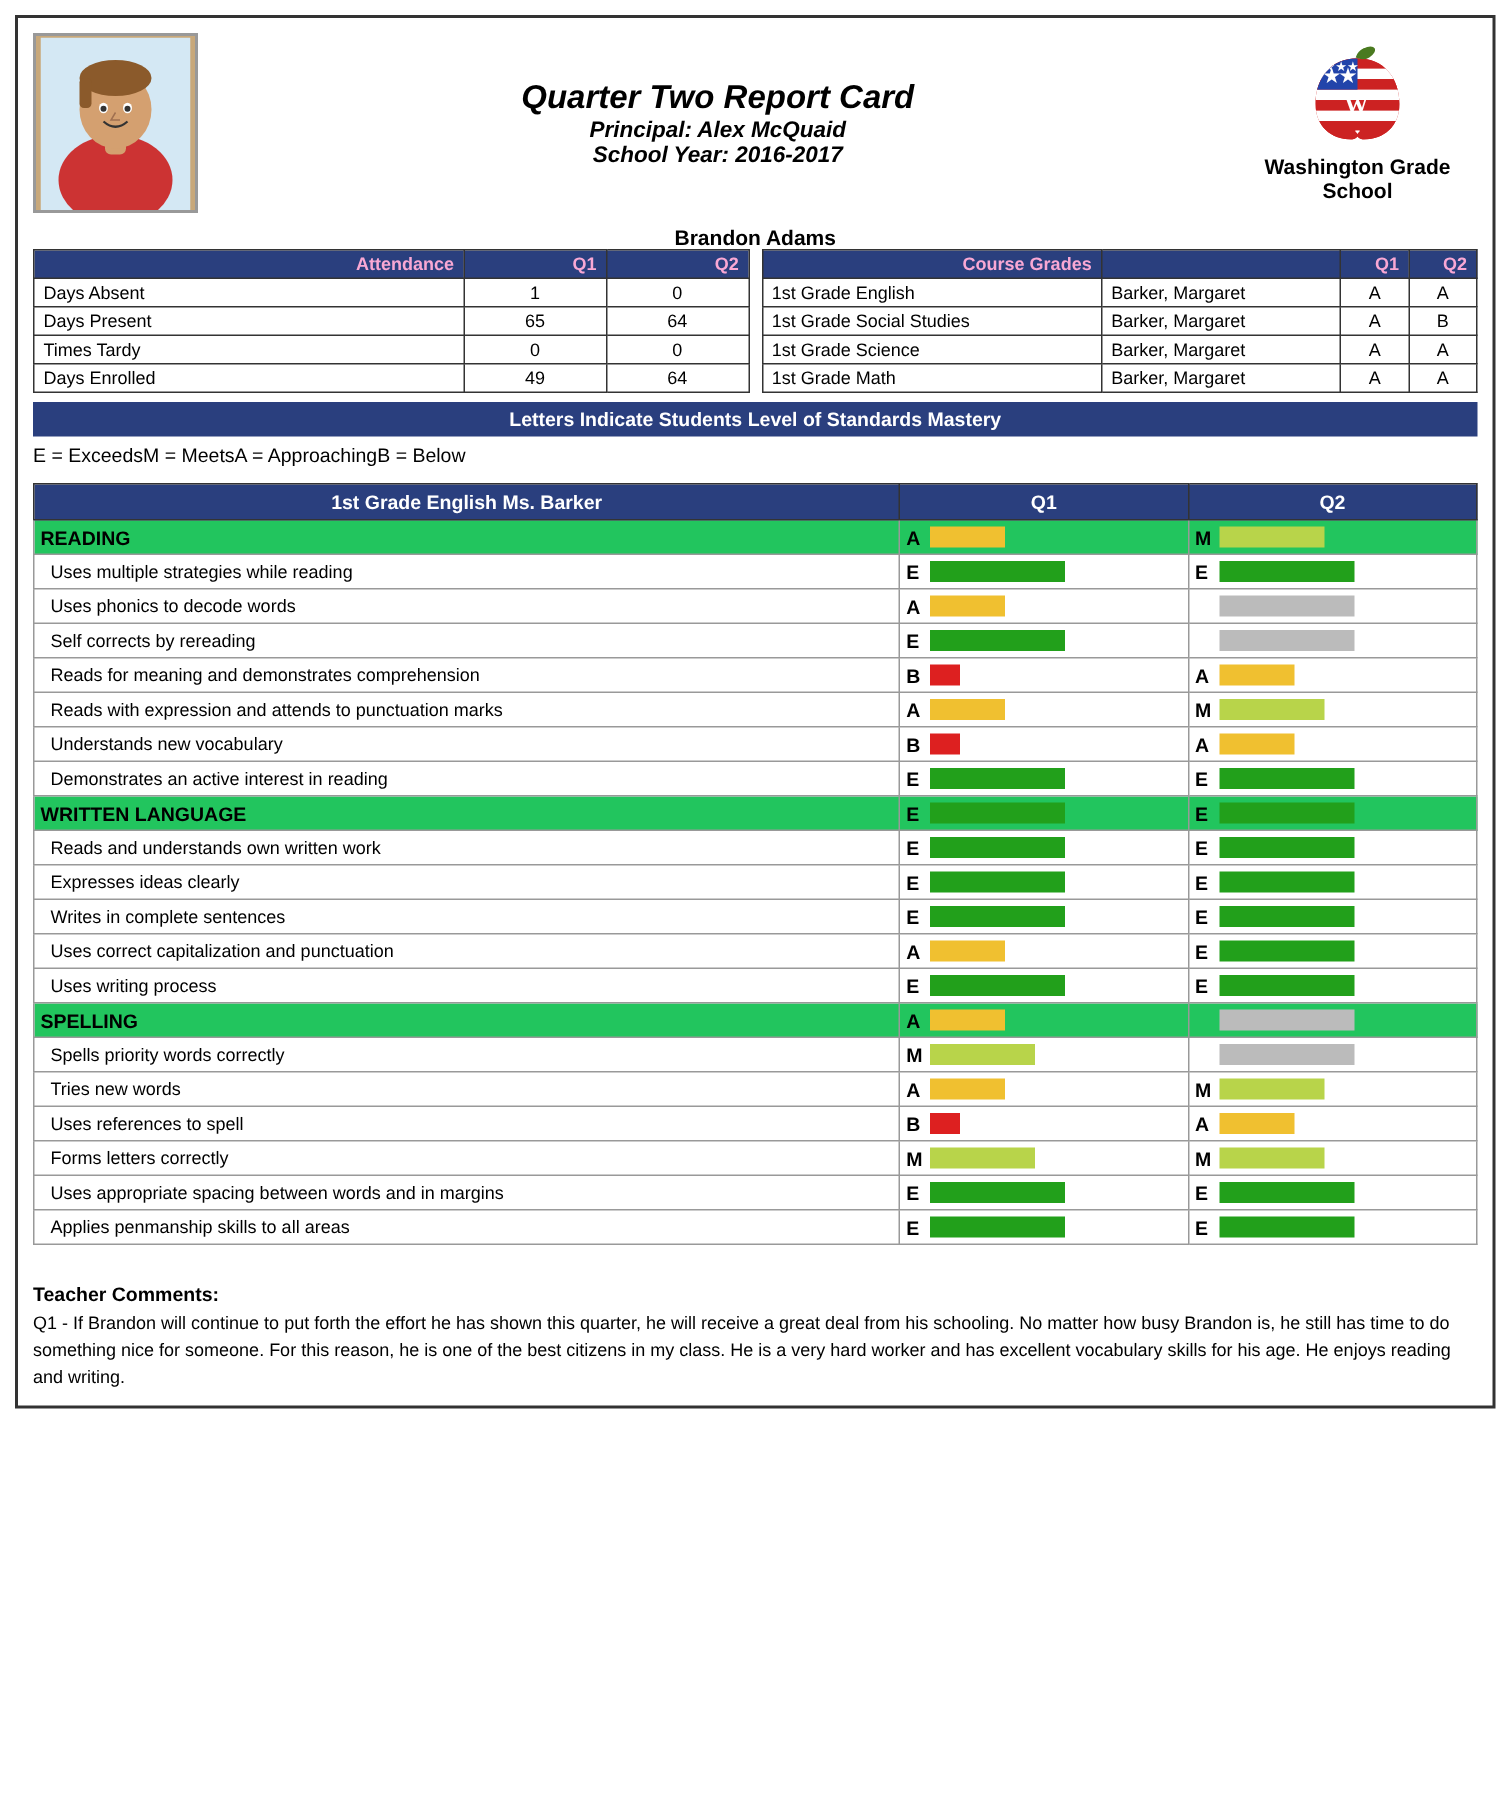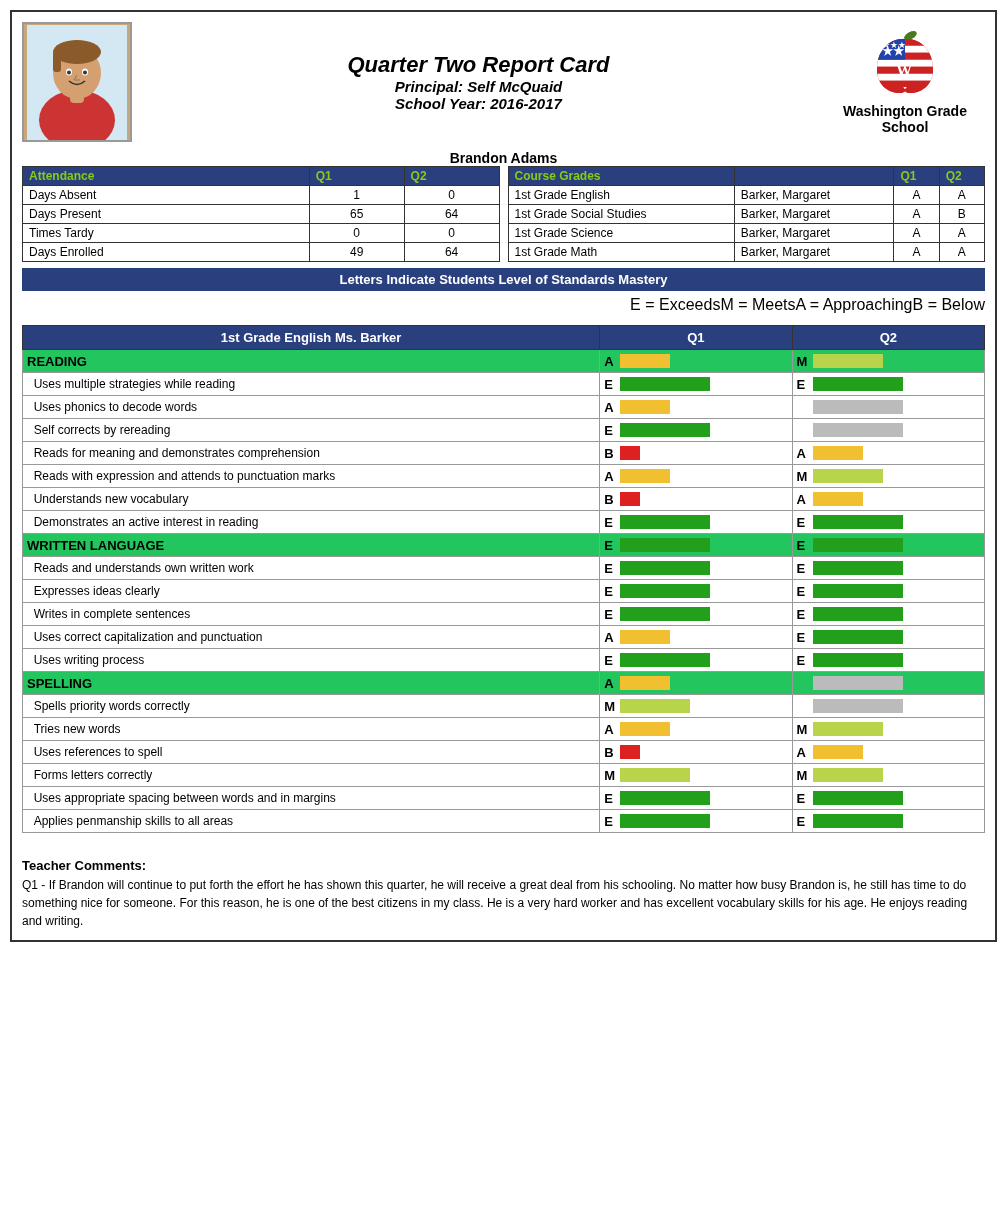--- a/index.html
+++ b/index.html
@@ -72,23 +72,23 @@
       flex: 1;
     }
     .attend-table th, .attend-table td,
     .course-table th, .course-table td {
       border: 1px solid #333;
       padding: 2px 6px;
       font-size: 12px;
     }
     .attend-table th, .course-table th {
       background: #2a3f7e;
-      color: #84cc16;
-      font-weight: bold;
-      text-align: left;
+      color: #f9a8d4;
+      font-weight: bold;
+      text-align: right;
       margin-left: 40px;
     }
     .attend-table td:nth-child(2),
     .attend-table td:nth-child(3) {
       text-align: center;
     }
     .course-table td:nth-child(3),
     .course-table td:nth-child(4) {
       text-align: center;
     }
@@ -97,23 +97,23 @@
       background: #2a3f7e;
       color: #fff;
       text-align: center;
       font-weight: bold;
       padding: 4px;
       font-size: 13px;
       margin-bottom: 2px;
     }
     .legend-row {
       display: flex;
-      justify-content: flex-end;
+      justify-content: flex-start;
       padding: 3px 0;
-      font-size: 16px;
+      font-size: 13px;
       margin-bottom: 8px;
     }
     
     .skills-table {
       width: 100%;
       border-collapse: collapse;
       margin-bottom: 8px;
     }
     .skills-table th {
       background: #2a3f7e;
@@ -198,21 +198,21 @@
         <ellipse cx="42" cy="47.5" rx="2" ry="2" fill="#333"></ellipse>
         <ellipse cx="58" cy="47.5" rx="2" ry="2" fill="#333"></ellipse>
 
         <path d="M 42 56 Q 50 63 58 56" stroke="#333" stroke-width="1.5" fill="none"></path>
 
         <path d="M 50 50 L 47 55 L 53 55" stroke="#a07050" stroke-width="1" fill="none"></path>
       </svg>
     </div>
     <div class="header-center">
       <div class="report-title">Quarter Two Report Card</div>
-      <div class="report-sub">Principal: Self McQuaid</div>
+      <div class="report-sub">Principal: Alex McQuaid</div>
       <div class="report-sub">School Year: 2016-2017</div>
     </div>
     <div class="header-logo">
       
       <svg class="apple-logo" viewBox="0 0 80 80">
 
         <path d="M40 10 C20 10 8 25 8 45 C8 62 20 72 35 72 C38 72 41 70 40 68 C39 66 36 65 40 65 C44 65 41 66 40 68 C39 70 42 72 45 72 C60 72 72 62 72 45 C72 25 60 10 40 10 Z" fill="#cc2222"></path>
 
         <clipPath id="appleClip">
           <path d="M40 10 C20 10 8 25 8 45 C8 62 20 72 35 72 C38 72 41 70 40 68 C39 66 36 65 40 65 C44 65 41 66 40 68 C39 70 42 72 45 72 C60 72 72 62 72 45 C72 25 60 10 40 10 Z"></path>

